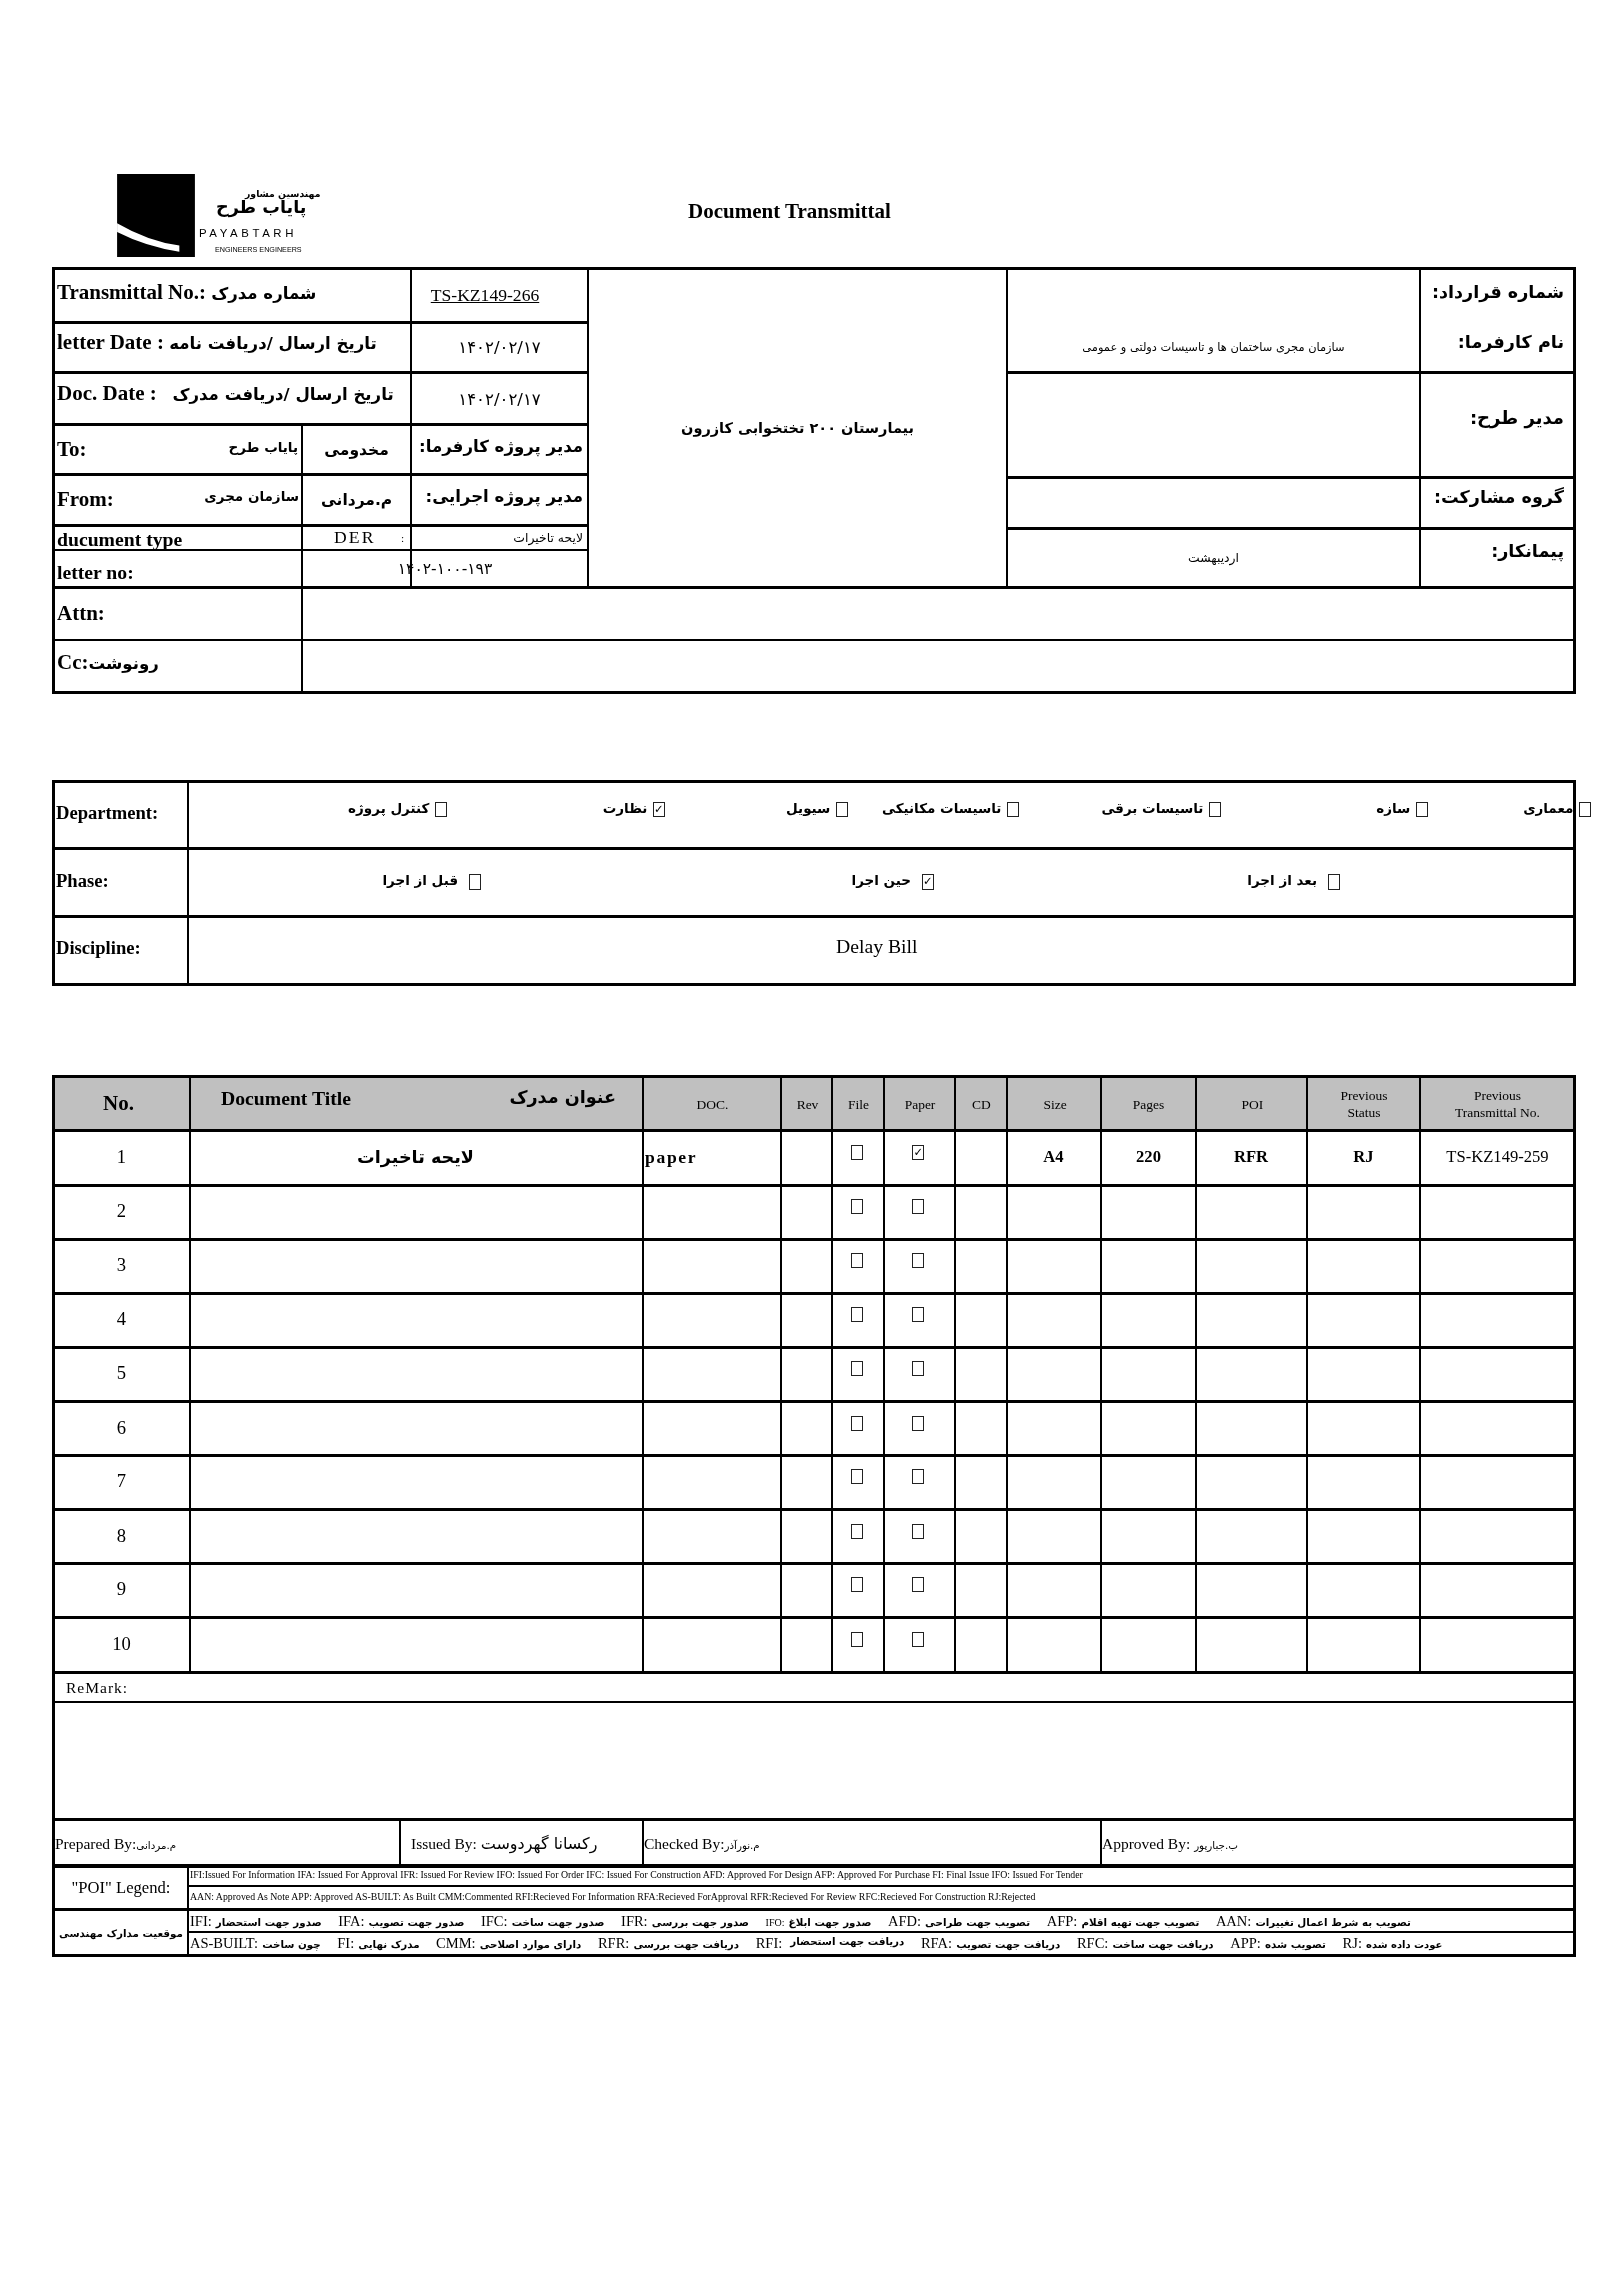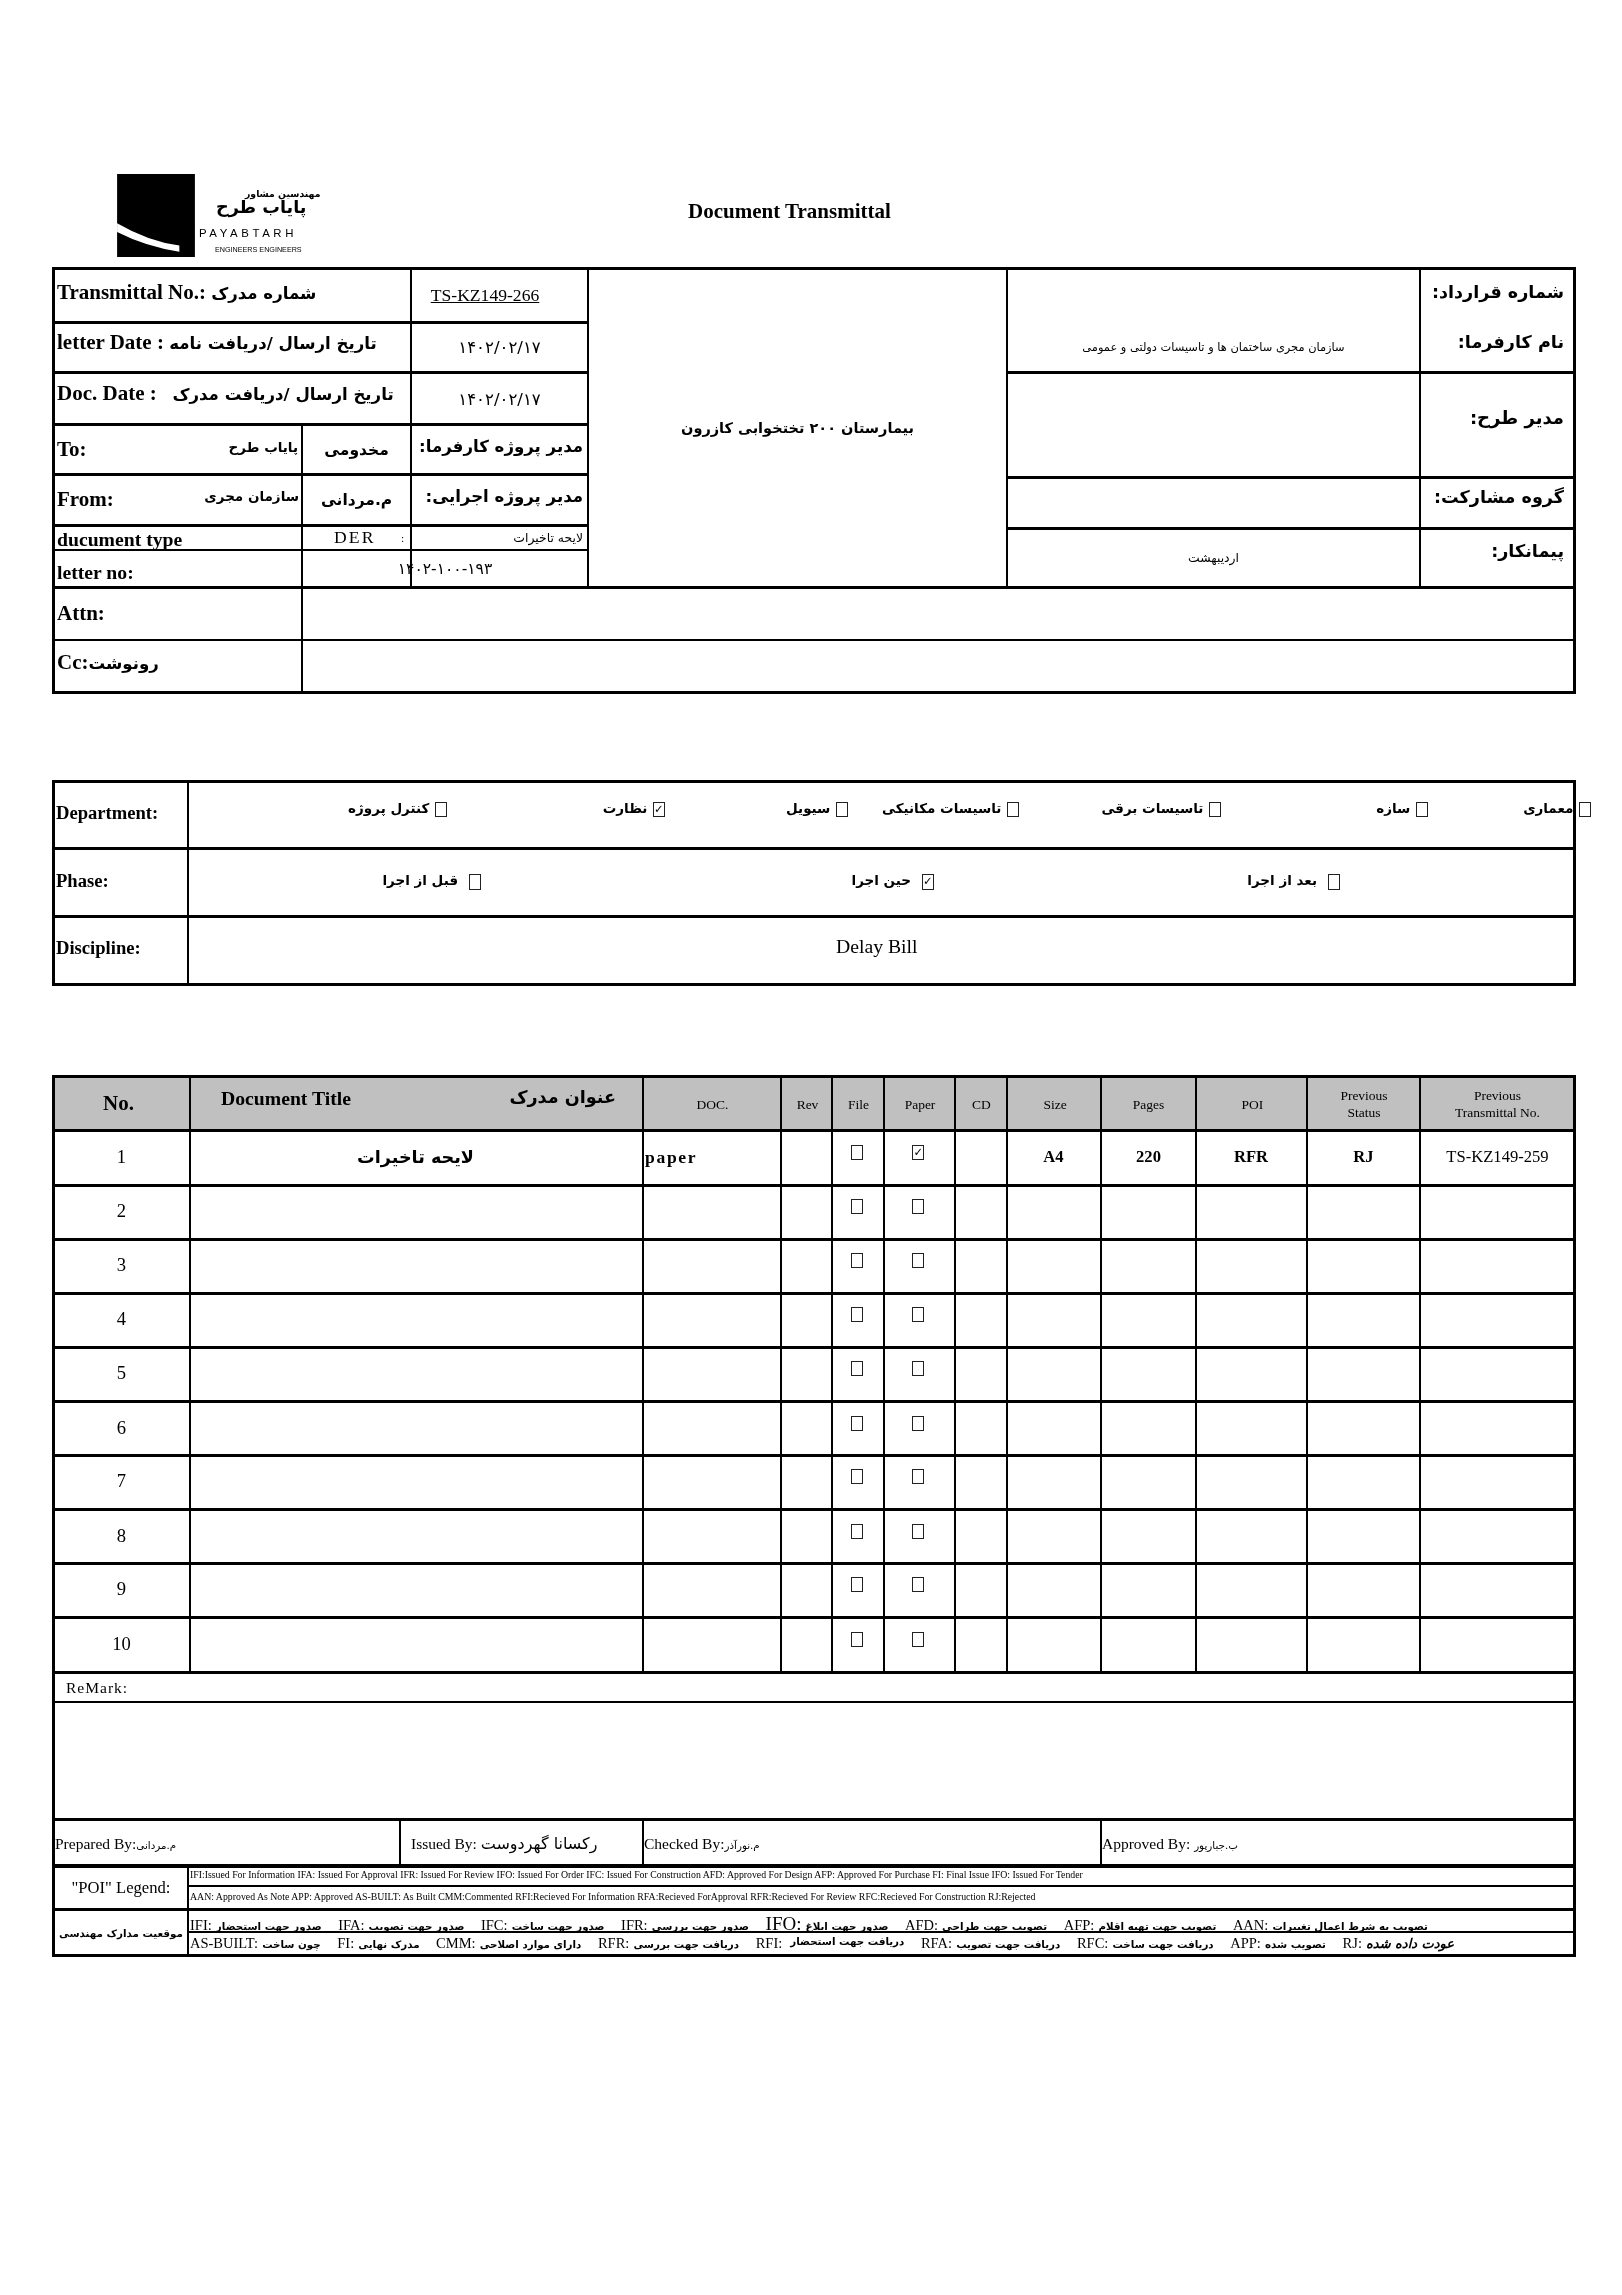--- a/index.html
+++ b/index.html
@@ -394,21 +394,21 @@
       </span>
       <span style="display:inline-flex;gap:4.1px;align-items:baseline;">
         <span style="font-size:14.5px;">IFC:</span>
         <span class="fa" style="font-size:10.3px;">صدور جهت ساخت</span>
       </span>
       <span style="display:inline-flex;gap:4.1px;align-items:baseline;">
         <span style="font-size:14.5px;">IFR:</span>
         <span class="fa" style="font-size:10.3px;">صدور جهت بررسی</span>
       </span>
       <span style="display:inline-flex;gap:4.1px;align-items:baseline;">
-        <span style="font-size:19px;">IFO:</span>
+        <span style="font-size:10px;">IFO:</span>
         <span class="fa" style="font-size:10.3px;">صدور جهت ابلاغ</span>
       </span>
       <span style="display:inline-flex;gap:4.1px;align-items:baseline;">
         <span style="font-size:14.5px;">AFD:</span>
         <span class="fa" style="font-size:10.3px;">تصویب جهت طراحی</span>
       </span>
       <span style="display:inline-flex;gap:4.1px;align-items:baseline;">
         <span style="font-size:14.5px;">AFP:</span>
         <span class="fa" style="font-size:10.3px;">تصویب جهت تهیه اقلام</span>
       </span>
@@ -447,17 +447,17 @@
       <span style="display:inline-flex;gap:4.1px;align-items:baseline;">
         <span style="font-size:14.5px;">RFC:</span>
         <span class="fa" style="font-size:10.3px;">دریافت جهت ساخت</span>
       </span>
       <span style="display:inline-flex;gap:4.1px;align-items:baseline;">
         <span style="font-size:14.5px;">APP:</span>
         <span class="fa" style="font-size:10.3px;">تصویب شده</span>
       </span>
       <span style="display:inline-flex;gap:4.1px;align-items:baseline;">
         <span style="font-size:14.5px;">RJ:</span>
-        <span class="fa" style="font-size:13px;font-style:italic;">عودت داده شده</span>
+        <span class="fa" style="font-size:10px;">عودت داده شده</span>
       </span>
     </div>
   </div>
 
 
 </body></html>

